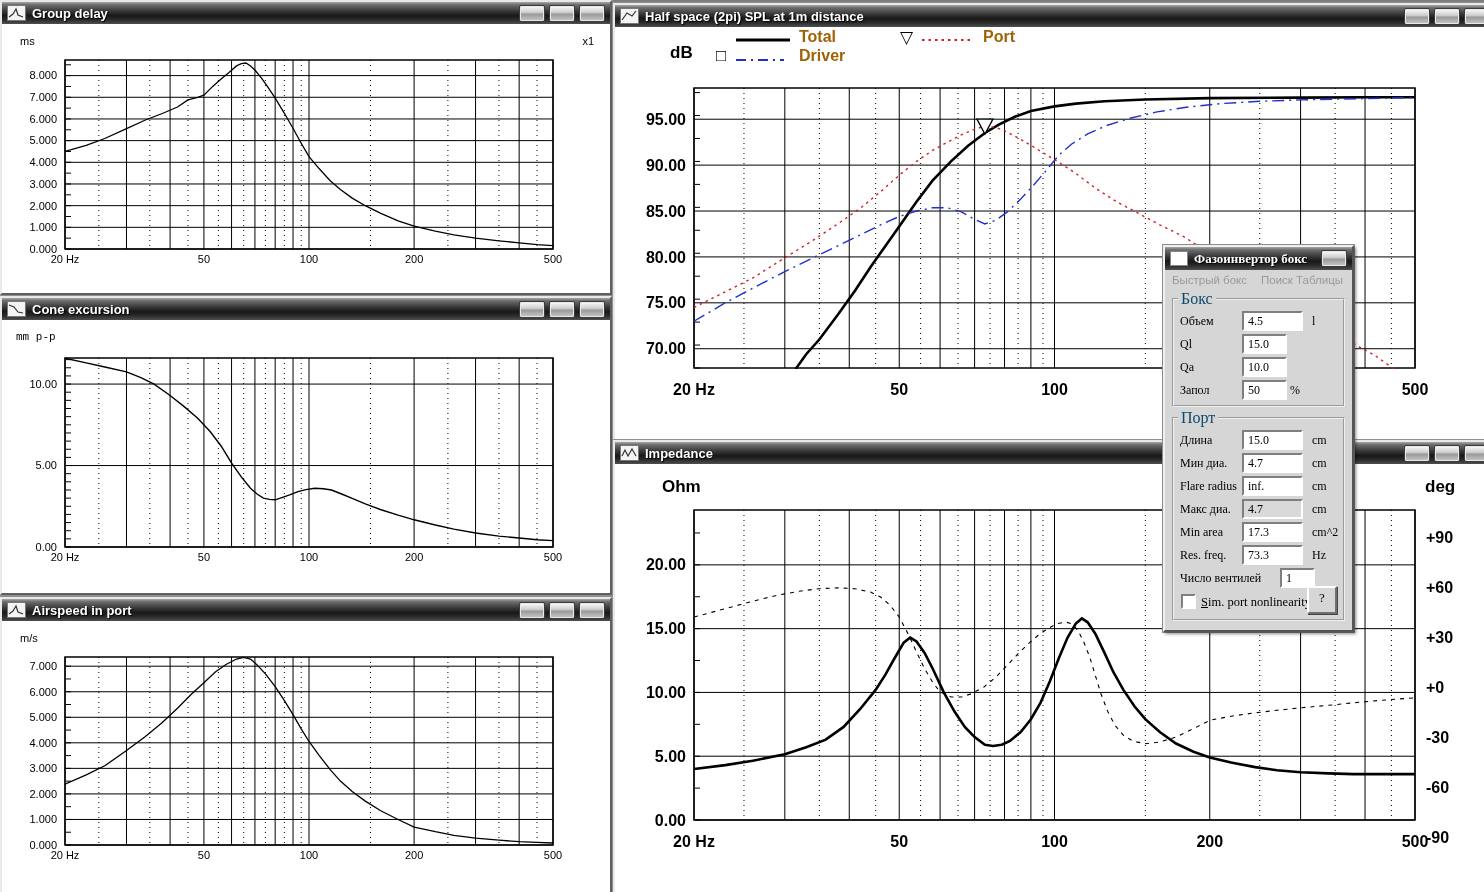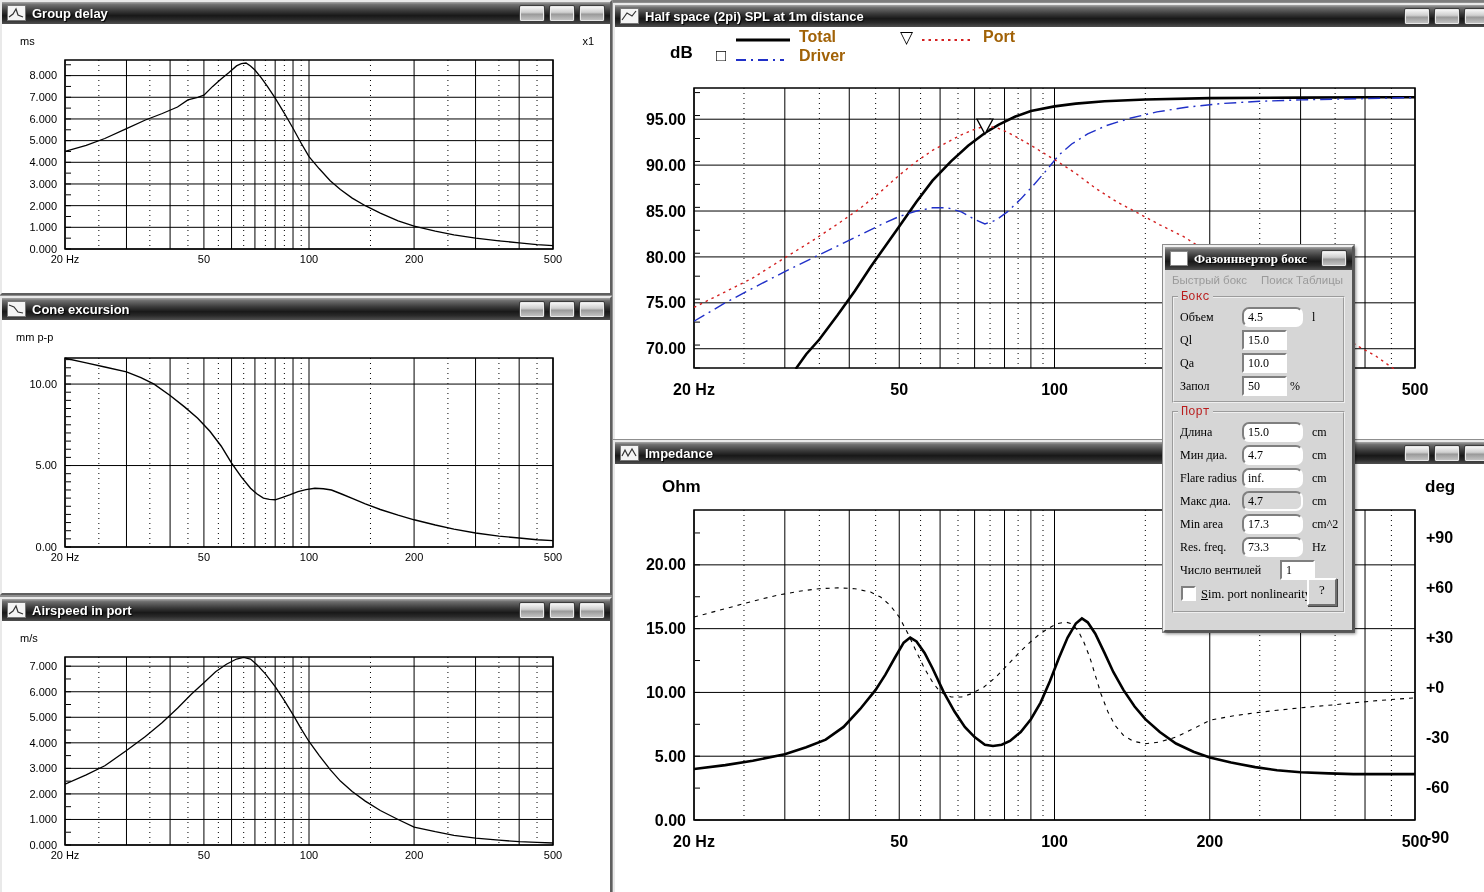--- a/index.html
+++ b/index.html
@@ -26,28 +26,28 @@
   
   .dialog{position:absolute;left:1163px;top:245px;width:187px;height:383px;z-index:40;
           background:#d6d6d6;border:2px solid;border-color:#f0f0f0 #555 #555 #f0f0f0;
           box-shadow:2px 2px 3px rgba(0,0,0,.45), 0 0 0 1px #8f8f8f;
           font-family:"Liberation Serif",serif;}
   .dialog .titlebar{height:23px;align-items:center;}
   .dlg-icon{width:16px;height:13px;background:#fff;border:1px solid #888;}
   .dlg-menu{display:flex;gap:14px;padding:4px 7px 2px 7px;
             font-family:"Liberation Sans",sans-serif;font-size:11.5px;color:#9a9a9a;}
   .grp{margin:2px 7px 0 7px;padding:2px 4px 3px 4px;border:2px groove #efefef;}
-  .grp legend{font-size:12px;padding:0 3px;color:#b91c1c;font-family:Liberation Mono, monospace;}
+  .grp legend{font-size:16px;padding:0 3px;color:#0c4a6e;}
   .drow{position:relative;height:23px;}
   .dlabel{position:absolute;left:2px;top:4px;font-size:12px;color:#000;white-space:nowrap;}
   .dfield{position:absolute;left:64px;top:1px;height:15px;background:#fff;
           border:2px solid;border-color:#7f7f7f #fff #fff #7f7f7f;
           font-size:12px;padding:1px 0 0 4px;color:#000;}
   .dfield.dis{background:#d9d9d9;}
-  .w60{width:53px;border-radius:7px;} .w44{width:37px;} .w33{width:27px;}
+  .w60{width:53px;} .w44{width:37px;} .w33{width:27px;}
   .dunit{position:absolute;left:134px;top:4px;font-size:12px;color:#000;}
   .valve-row .dfield{left:102px;}
   .cbx{position:absolute;left:3px;top:4px;width:11px;height:11px;background:#fff;
        border:2px solid;border-color:#7f7f7f #fff #fff #7f7f7f;}
   .cb-label{position:absolute;left:23px;top:5px;font-size:12.5px;display:inline-block;}
   .cb-label::first-letter{text-decoration:underline;}
   .help-btn{position:absolute;right:2px;top:-4px;width:26px;height:22px;background:#d6d6d6;
             border:2px solid;border-color:#fff #6f6f6f #6f6f6f #fff;box-shadow:1px 1px 0 #444;
             font-size:13px;text-align:center;padding-top:2px;}
 </style>
@@ -228,21 +228,21 @@
           <text x="412.08508016990794" y="241" text-anchor="middle" font-size="11" font-weight="normal" font-family="Liberation Sans, sans-serif">200</text>
           <text x="551" y="241" text-anchor="middle" font-size="11" font-weight="normal" font-family="Liberation Sans, sans-serif">500</text>
           <defs>
             <clipPath id="clip1">
               <rect x="63" y="37" width="488" height="191"></rect>
             </clipPath>
           </defs>
           <path d="M63.0 38.3 L84.2 42.9 L102.8 47.0 L124.5 51.8 L138.9 57.6 L152.1 64.1 L168.1 75.5 L182.5 86.9 L195.7 98.3 L207.9 111.3 L219.1 126.0 L229.6 143.1 L239.3 156.9 L248.5 168.3 L255.1 174.0 L261.4 178.1 L267.4 179.4 L273.2 179.8 L280.6 177.3 L287.6 174.9 L296.0 171.6 L303.9 169.6 L312.9 168.3 L321.4 168.7 L329.5 170.0 L339.6 174.0 L351.4 178.9 L363.3 183.8 L378.3 189.5 L396.1 195.2 L412.1 199.8 L433.3 205.0 L451.9 209.1 L473.6 213.0 L496.9 216.1 L517.2 218.0 L535.0 219.7 L551.0 220.6" fill="none" stroke="#000000" stroke-width="1.4" clip-path="url(#clip1)"></path>
         </svg>
       </div>
-    <span class="unit-label" style="left:14px;top:11px;">mm p-p</span>
+    <span class="unit-label" style="left:14px;top:11px;font-family:Liberation Mono, monospace;">mm p-p</span>
   </div>
 </div>
 
 <div class="window" style="left:0;top:597px;width:608px;height:295px;">
   <div class="titlebar">
     <svg class="win-icon" viewBox="0 0 17 14">
         <rect x="0" y="0" width="17" height="14" fill="#f4f4f4"></rect>
         <polyline points="1,11 5,8 8,3 10,9 15,11" fill="none" stroke="#333" stroke-width="1.2"></polyline>
       </svg>
     <span class="title-text">Airspeed in port</span>

